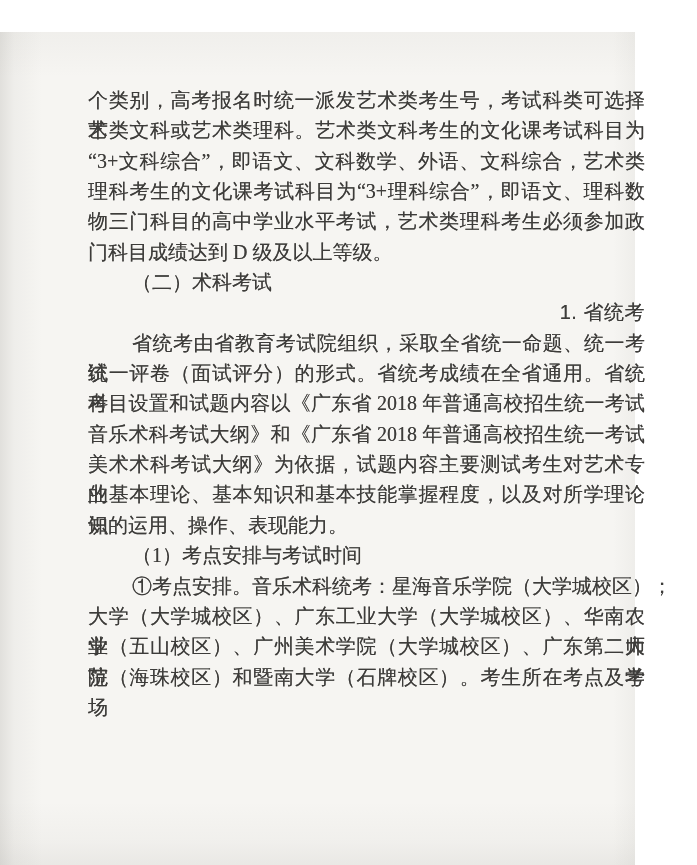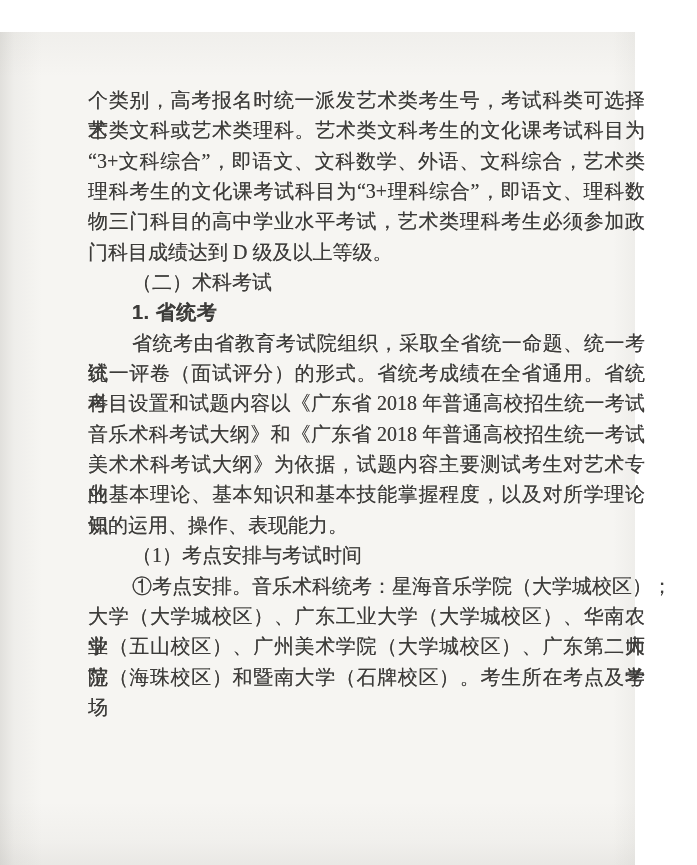--- a/index.html
+++ b/index.html
@@ -40,23 +40,24 @@
     text-align: left;
   }
   .j {
     white-space: normal;
     text-align: justify;
     text-align-last: justify;
     text-justify: inter-ideograph;
   }
   .ind { text-indent: 44px; }
   .b {
-    font-weight: 700;
+    font-weight: 400;
     font-family: "Liberation Sans", "DejaVu Sans", sans-serif;
     letter-spacing: 0.5px;
+    text-align: right;
   }
   .page-number {
     position: absolute;
     left: 0;
     top: 835px;
     width: 100%;
     text-align: center;
     font-size: 13px;
     color: #4c4b49;
     text-shadow: 0 0 0.5px rgba(80,78,76,0.7);

